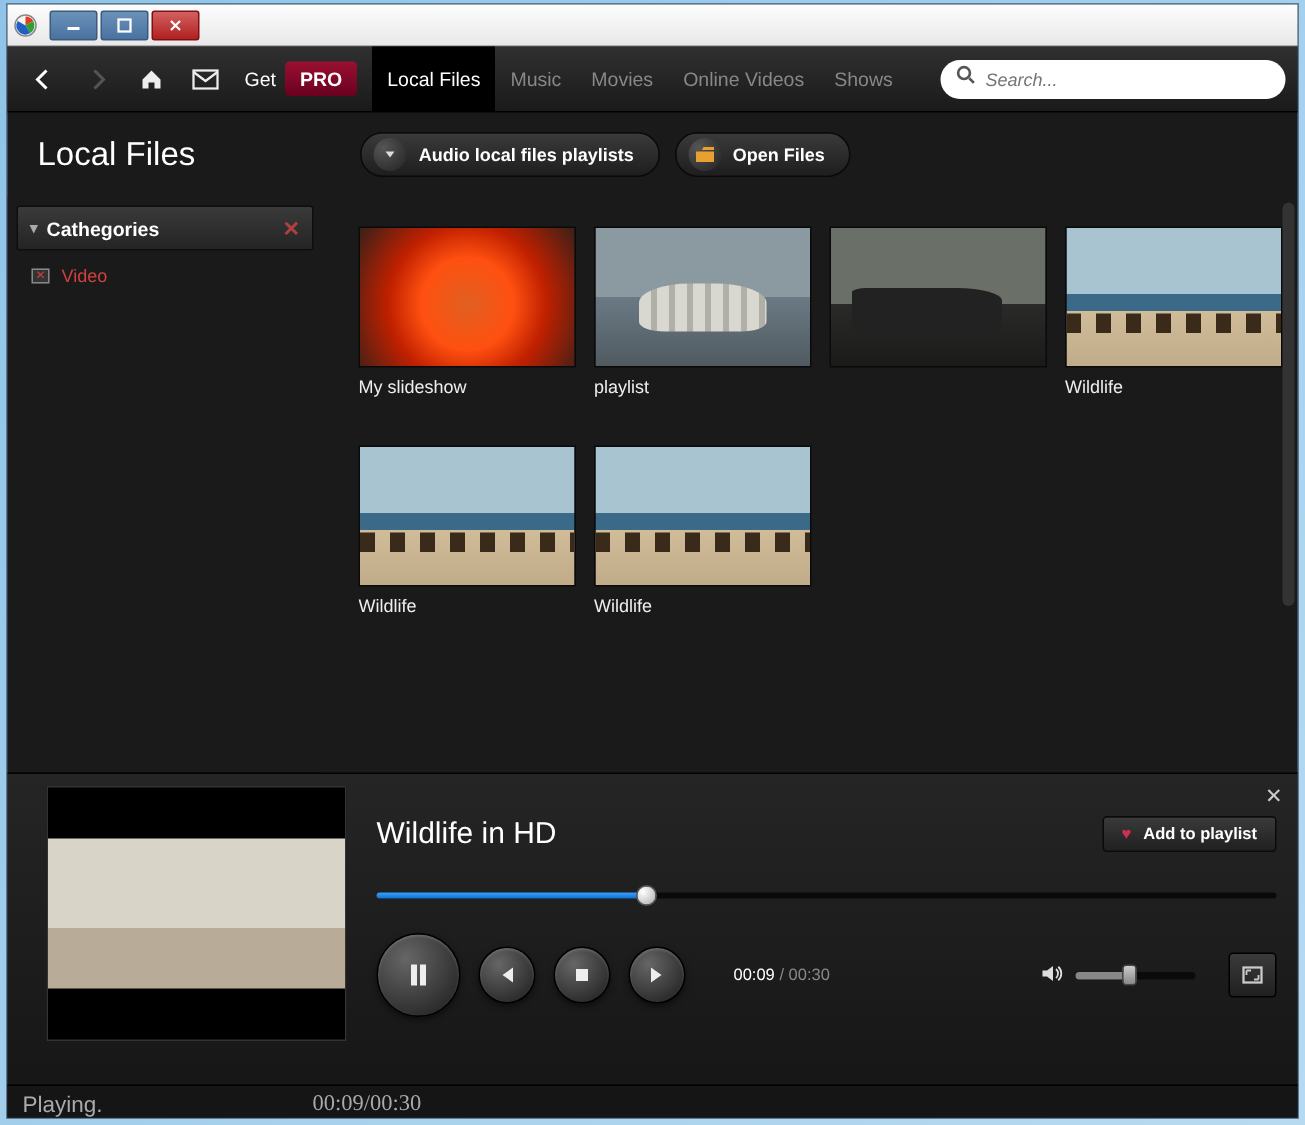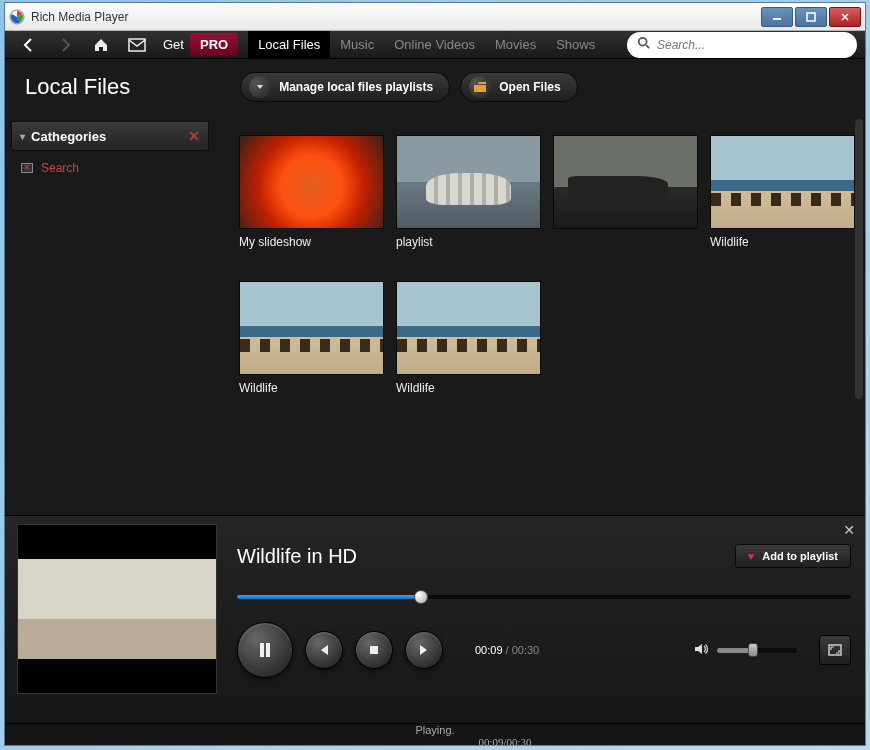--- a/index.html
+++ b/index.html
@@ -9,21 +9,21 @@
 
 .titlebar { height: 28px; background: linear-gradient(#fdfdfd, #e8e8e8); display: flex; align-items: center; padding: 0 4px; border-bottom: 1px solid #b0b0b0; }
 .titlebar .app-icon { width: 16px; height: 16px; margin-right: 6px; }
 .titlebar .title { font-size: 12px; color: #333; flex: 1; }
 .win-btns { display: flex; }
 .win-btn { width: 32px; height: 20px; margin-left: 2px; border-radius: 2px; display: flex; align-items: center; justify-content: center; font-size: 10px; color: #fff; cursor: pointer; }
 .win-min, .win-max { background: linear-gradient(#6a92b8, #4a72a0); border: 1px solid #3a5a80; }
 .win-close { background: linear-gradient(#d46060, #b02020); border: 1px solid #801010; }
 
 
-.topnav { height: 28px; background: linear-gradient(#303030, #1a1a1a); display: flex; align-items: center; padding: 0 8px; border-bottom: 1px solid #000; gap: 4px; }
+.topnav { height: 44px; background: linear-gradient(#303030, #1a1a1a); display: flex; align-items: center; padding: 0 8px; border-bottom: 1px solid #000; gap: 4px; }
 .nav-icon { width: 24px; height: 24px; display: flex; align-items: center; justify-content: center; color: #ccc; cursor: pointer; margin: 0 4px; }
 .nav-icon.disabled { color: #555; cursor: default; }
 .nav-get { color: #fff; font-size: 13px; margin-left: 6px; }
 .nav-pro { background: linear-gradient(#9a1030, #6a0020); color: #fff; font-weight: bold; font-size: 13px; padding: 4px 10px; border-radius: 3px; margin-left: 2px; cursor: pointer; }
 .nav-tabs { display: flex; margin-left: 6px; height: 100%; }
 .nav-tab { padding: 0 10px; display: flex; align-items: center; font-size: 13px; color: #888; cursor: pointer; }
 .nav-tab.active { background: #000; color: #fff; }
 .search-wrap { margin-left: auto; width: 230px; height: 26px; background: #fff; border-radius: 13px; display: flex; align-items: center; padding: 0 10px; justify-content: flex-end; }
 .search-wrap svg { width: 14px; height: 14px; color: #555; }
 .search-wrap input { border: none; outline: none; flex: 1; margin-left: 6px; font-size: 12px; font-style: italic; color: #555; background: transparent; }
@@ -51,21 +51,21 @@
 .content { flex: 1; overflow: hidden; position: relative; }
 .scrollbar { position: absolute; right: 2px; top: 4px; width: 8px; height: 70%; background: #333; border-radius: 4px; }
 .grid { display: flex; flex-wrap: wrap; gap: 30px 40px; padding: 20px 24px; }
 .tile { width: 117px; }
 .thumb { width: 145px; height: 94px; background: #333; border: 1px solid #0a0a0a; display: flex; align-items: center; justify-content: center; overflow: hidden; }
 .tile-label { font-size: 12px; color: #eee; margin-top: 6px; display: -webkit-box; -webkit-line-clamp: 2; -webkit-box-orient: vertical; overflow: hidden; line-height: 1.3; }
 
 
 .player { height: 230px; background: linear-gradient(#252525, #151515); border-top: 1px solid #000; display: flex; flex-direction: column; position: relative; }
 .player-close { position: absolute; right: 10px; top: 6px; color: #ccc; font-size: 14px; cursor: pointer; }
-.player-main { flex: 1; display: flex; padding: 8px 14px 0 12px; gap: 20px; }
+.player-main { flex: 1; display: flex; padding: 8px 14px 0 26px; gap: 20px; }
 .preview { width: 200px; height: 170px; background: #000; border: 1px solid #333; display: flex; align-items: center; justify-content: center; }
 .preview-inner { width: 100%; height: 100px; background: linear-gradient(#d8d4c8 0%, #d8d4c8 60%, #b8ac98 60%, #b8ac98 100%); position: relative; }
 .controls-area { flex: 1; display: flex; flex-direction: column; padding-top: 20px; }
 .np-row { display: flex; align-items: center; margin-bottom: 22px; }
 .np-title { font-size: 20px; color: #fff; font-weight: 300; }
 .add-pl { margin-left: auto; background: linear-gradient(#3a3a3a, #202020); border: 1px solid #0a0a0a; border-radius: 3px; padding: 5px 12px; display: flex; align-items: center; gap: 8px; color: #fff; font-size: 11px; font-weight: bold; cursor: pointer; }
 .add-pl .heart { color: #d03050; font-size: 11px; }
 .progress { position: relative; height: 14px; display: flex; align-items: center; margin-bottom: 18px; }
 .prog-track { height: 4px; width: 100%; background: #0a0a0a; border-radius: 2px; position: relative; }
 .prog-fill { position: absolute; left: 0; top: 0; height: 100%; background: linear-gradient(#3aa0ff, #1070d0); border-radius: 2px; width: 30%; }
@@ -76,21 +76,21 @@
 .time { font-size: 11px; color: #888; margin-left: 20px; }
 .time .cur { color: #fff; }
 .vol-area { display: flex; align-items: center; gap: 8px; margin-left: auto; }
 .vol-icon { color: #ccc; font-size: 14px; cursor: pointer; }
 .vol-track { width: 80px; height: 5px; background: #0a0a0a; border-radius: 3px; position: relative; }
 .vol-fill { position: absolute; left: 0; top: 0; height: 100%; width: 45%; background: #888; border-radius: 3px; }
 .vol-knob { position: absolute; left: 45%; top: 50%; width: 10px; height: 14px; border-radius: 3px; background: linear-gradient(#ccc,#888); transform: translate(-50%,-50%); border: 1px solid #444; }
 .fs-btn { width: 32px; height: 30px; background: linear-gradient(#3a3a3a,#202020); border: 1px solid #000; border-radius: 3px; display: flex; align-items: center; justify-content: center; color: #ccc; margin-left: 14px; cursor: pointer; }
 
 
-.statusbar { height: 22px; background: #151515; border-top: 1px solid #000; display: flex; align-items: center; padding: 0 10px; font-size: 11px; color: #aaa; flex-direction: column; }
+.statusbar { height: 22px; background: #151515; border-top: 1px solid #000; display: flex; align-items: flex-end; padding: 0 10px; font-size: 15px; color: #aaa; }
 .statusbar .st-time { margin-left: 140px; font-family: Liberation Serif, serif; }
 
 
 .art-flower { background: radial-gradient(circle at 50% 55%, #e06020 0%, #ff5010 35%, #c02000 60%, #3a2018 100%); }
 .art-birds { background: linear-gradient(#8a9aa0 0%, #8a9aa0 50%, #6a7a84 50%, #505a60 100%); position: relative; }
 .art-birds::after { content: ""; position: absolute; left: 20%; top: 40%; width: 60%; height: 35%; background: repeating-linear-gradient(90deg, #d8d8d0 0 8px, #b0b0a8 8px 12px); border-radius: 40% 40% 20% 20%; }
 .art-car { background: linear-gradient(#6a7068 0%, #6a7068 55%, #2a2a28 55%, #1a1a18 100%); position: relative; }
 .art-car::after { content: ""; position: absolute; left: 10%; top: 44%; width: 70%; height: 30%; background: #222; border-radius: 10% 30% 4% 4%; }
 .art-horses { background: linear-gradient(#a8c4d0 0%, #a8c4d0 48%, #3a6a88 48%, #3a6a88 60%, #d0bc98 60%, #c0ac88 100%); position: relative; }
 .art-horses::after { content:""; position:absolute; left:0; top:62%; width:100%; height:14%; background: repeating-linear-gradient(90deg, #3a2a1a 0 10px, transparent 10px 20px); }
@@ -102,21 +102,20 @@
 
   <div class="titlebar">
     <span class="app-icon">
       <svg viewBox="0 0 16 16">
           <circle cx="8" cy="8" r="7" fill="none" stroke="#888" stroke-width="1"></circle>
           <path d="M8 2a6 6 0 0 1 5.2 3L8 8z" fill="#e04020"></path>
           <path d="M13.2 5A6 6 0 0 1 11 13.2L8 8z" fill="#30a030"></path>
           <path d="M11 13.2A6 6 0 0 1 2.8 5L8 8z" fill="#2060c0"></path>
         </svg>
     </span>
-    <span class="title">Rich Media Player</span>
     <div class="win-btns">
       <div class="win-btn win-min">
           <svg width="10" height="10" viewBox="0 0 10 10">
             <rect x="1" y="6" width="8" height="2" fill="#fff"></rect>
           </svg>
         </div>
       <div class="win-btn win-max">
           <svg width="10" height="10" viewBox="0 0 10 10">
             <rect x="1" y="1" width="8" height="8" fill="none" stroke="#fff" stroke-width="1.5"></rect>
           </svg>
@@ -149,42 +148,42 @@
         <svg width="18" height="14" viewBox="0 0 18 14">
           <rect x="1" y="1" width="16" height="12" fill="none" stroke="#eee" stroke-width="1.5"></rect>
           <path d="M1 2l8 6 8-6" fill="none" stroke="#eee" stroke-width="1.5"></path>
         </svg>
       </span>
     <span class="nav-get">Get</span>
     <span class="nav-pro">PRO</span>
     <div class="nav-tabs" id="nav-tabs">
         <div class="nav-tab active">Local Files</div>
         <div class="nav-tab">Music</div>
+        <div class="nav-tab">Movies</div>
         <div class="nav-tab">Online Videos</div>
-        <div class="nav-tab">Movies</div>
         <div class="nav-tab">Shows</div>
       </div>
     <div class="search-wrap">
       <span><svg viewBox="0 0 16 16" width="14" height="14">
             <circle cx="6.5" cy="6.5" r="4.5" fill="none" stroke="#555" stroke-width="2"></circle>
             <path d="M10.5 10.5L14 14" stroke="#555" stroke-width="2"></path>
           </svg></span>
       <input type="text" placeholder="Search..." style="">
     </div>
   </div>
 
   <div class="header-row">
     <div class="page-title">Local Files</div>
     <div class="pill-btn">
       <span class="circ">
           <svg width="10" height="10" viewBox="0 0 10 10">
             <path d="M2 3l3 4 3-4z" fill="#ddd"></path>
           </svg>
         </span>
-      <span>Manage local files playlists</span>
+      <span>Audio local files playlists</span>
     </div>
     <div class="pill-btn">
       <span class="circ">
           <svg width="14" height="12" viewBox="0 0 14 12">
             <path d="M1 3h4l1-2h7v2H1zM1 4h12v7H1z" fill="#e8a030"></path>
           </svg>
         </span>
       <span>Open Files</span>
     </div>
   </div>
@@ -192,21 +191,21 @@
   <div class="main">
     <div class="sidebar">
       <div class="cat-header">
         <span class="chev">▾</span>
         <span>Cathegories</span>
         <span class="close">✕</span>
       </div>
       <div class="cat-list" id="cat-list">
           <div class="cat-item active">
             <span class="cat-box">✕</span>
-            <span>Search</span>
+            <span>Video</span>
           </div>
         </div>
     </div>
     <div class="content">
       <div class="grid" id="tile-grid">
           <div class="tile">
             <div class="thumb art-flower"></div>
             <div class="tile-label">My slideshow</div>
           </div>
           <div class="tile">

